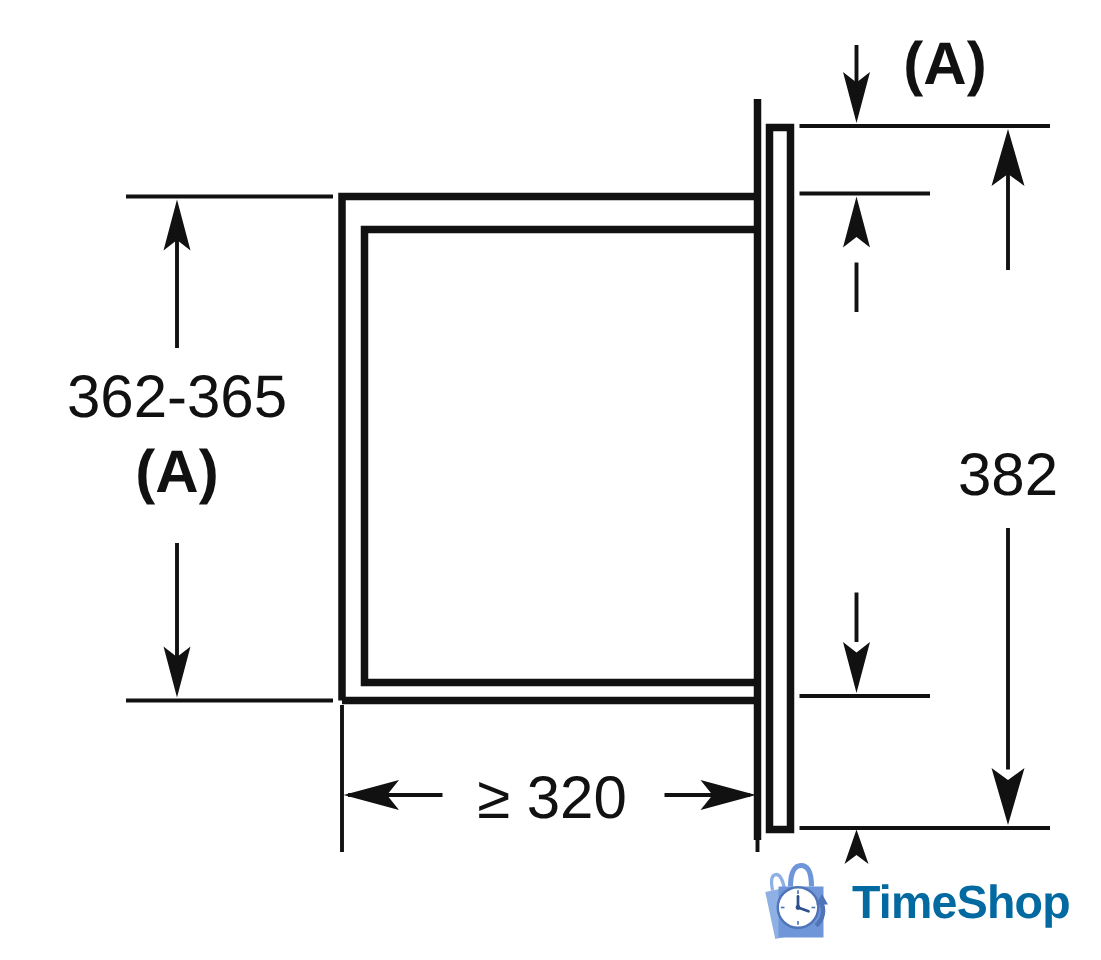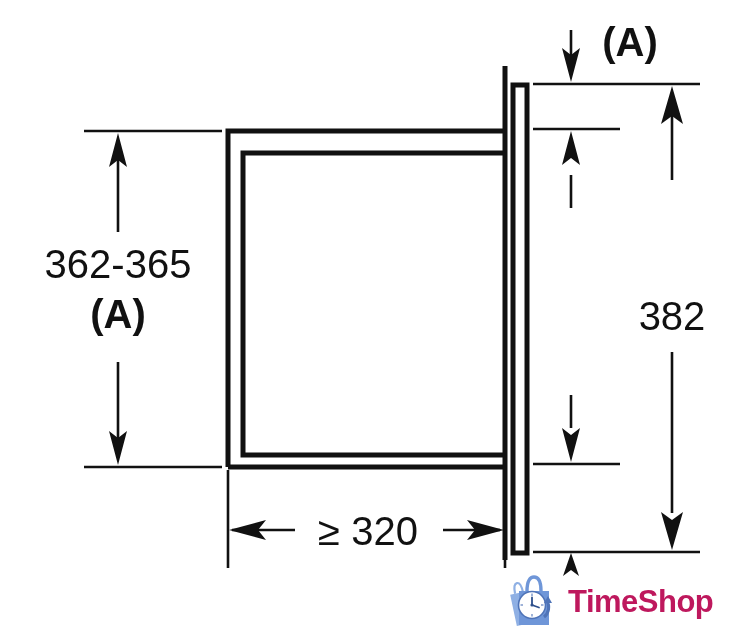--- a/index.html
+++ b/index.html
@@ -206,16 +206,16 @@
         </g>
 
         <line x1="24" y1="33" x2="24" y2="25.5" stroke="#2d4f8c" stroke-width="1.8" stroke-linecap="round"></line>
         <line x1="24" y1="33" x2="31" y2="35.5" stroke="#2d4f8c" stroke-width="1.8" stroke-linecap="round"></line>
         <circle cx="24" cy="33" r="1.6" fill="#2d4f8c"></circle>
 
         <path d="M36,45 C41,41 42,34 39,29" fill="none" stroke="#4f74b8" stroke-width="3"></path>
         <polygon points="44,31 36,31 40,24" fill="#4f74b8"></polygon>
       </svg>
     </div>
-    <div id="wm-text" style="color: #be185d;">TimeShop</div>
+    <div id="wm-text" style="color: #0369a1;">TimeShop</div>
   </div>
 
 </div>
 
 </body></html>

